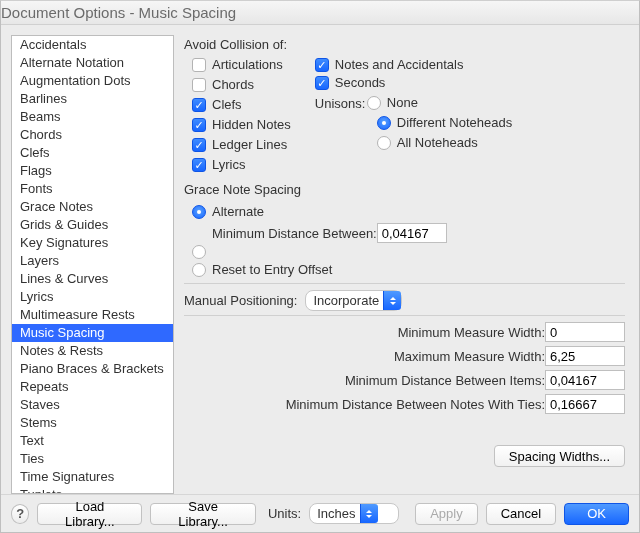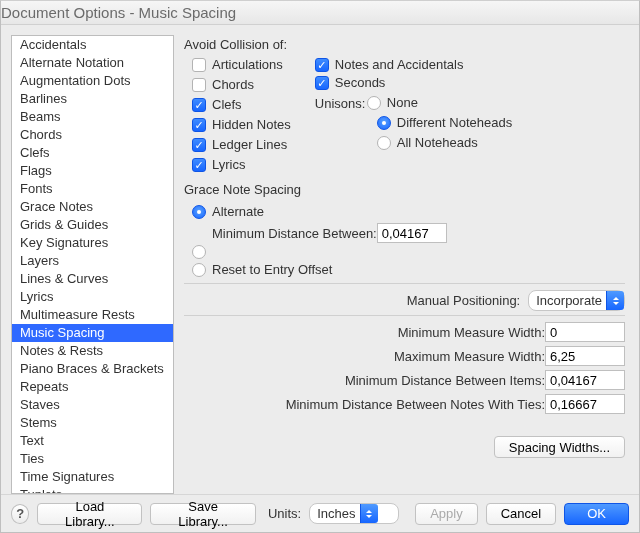--- a/index.html
+++ b/index.html
@@ -123,21 +123,20 @@
   .row-field {
     display: flex; align-items: center; gap: 0;
     margin: 4px 0;
     justify-content: flex-end;
   }
   .row-field label { text-align: right; }
   .row-field input.text { width: 80px; }
   .mp-row {
     display: flex; align-items: center; gap: 8px;
     margin: 6px 0 2px 0;
-    justify-content: flex-end;
   }
   .select {
     display: inline-flex; align-items: center;
     height: 21px;
     background: #fff;
     border: 1px solid #c7c7c7;
     border-radius: 8px;
     font-size: 13px;
     padding: 0 0 0 7px;
     position: relative;
@@ -150,21 +149,21 @@
     border-top-right-radius: 3px;
     border-bottom-right-radius: 3px;
     display: flex; flex-direction: column; align-items: center; justify-content: center;
     gap: 0px;
   }
   .select .tri {
     width: 0; height: 0; border-left: 3px solid transparent; border-right: 3px solid transparent;
   }
   .select .tri.up { border-bottom: 3px solid #fff; }
   .select .tri.down { border-top: 3px solid #fff; margin-top: 2px; }
-  .spacing-btn-wrap { text-align: right; margin-top: 22px; }
+  .spacing-btn-wrap { text-align: right; margin-top: 31px; }
   .btn {
     height: 22px;
     padding: 0 14px;
     border: 1px solid #c2c2c2;
     border-radius: 4px;
     background: linear-gradient(#ffffff,#f1f1f1);
     font-size: 13px;
     cursor: default;
     display: inline-flex; align-items: center; justify-content: center;
   }

